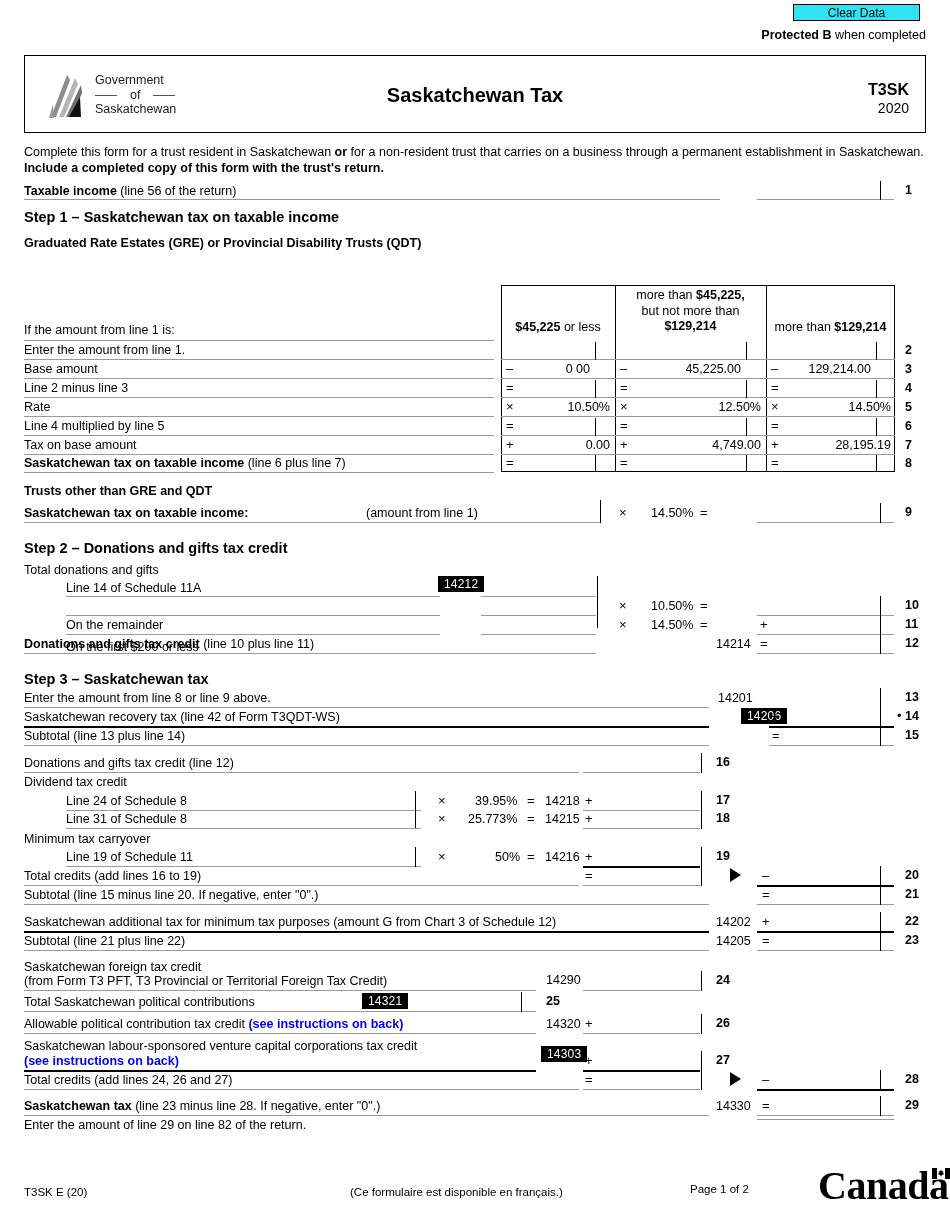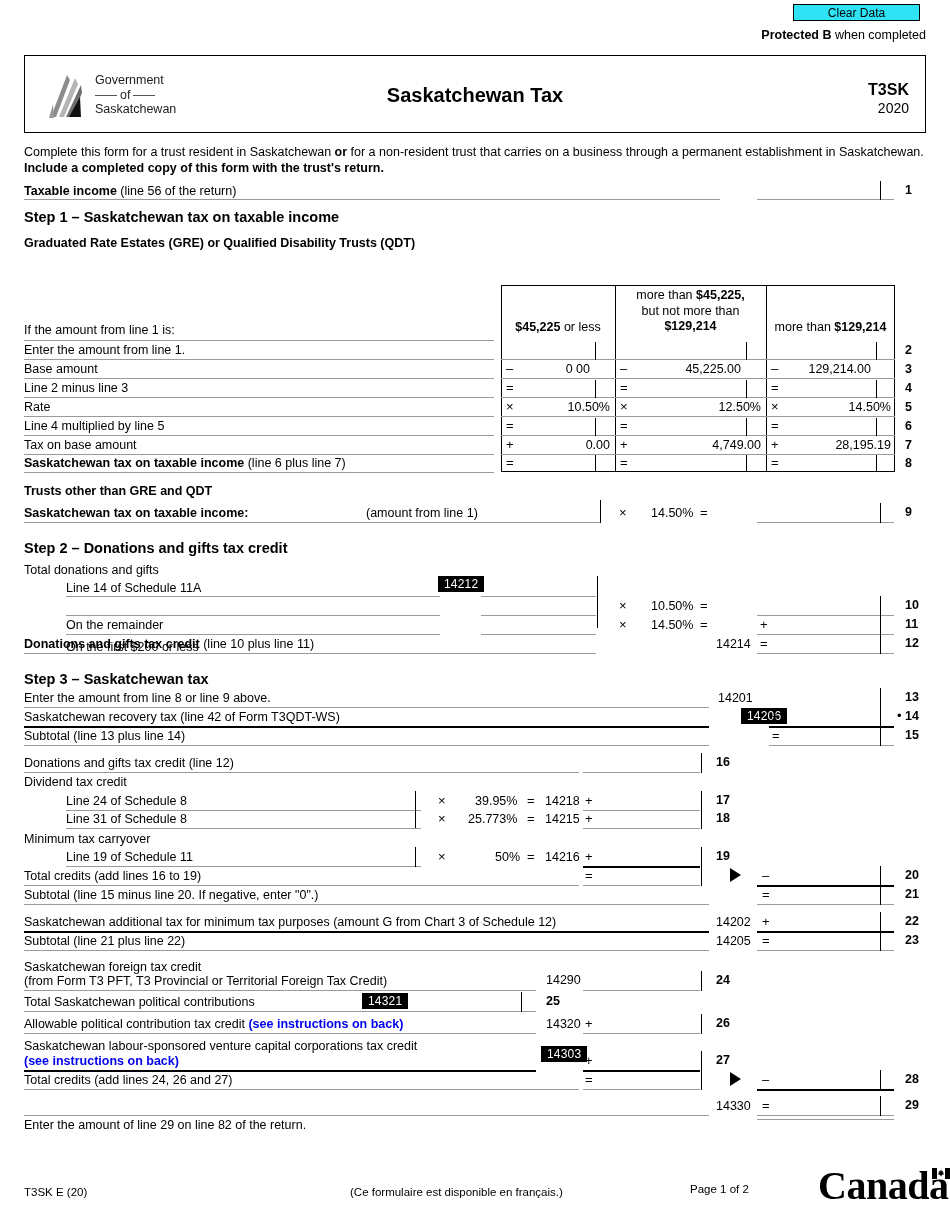--- a/index.html
+++ b/index.html
@@ -30,21 +30,21 @@
   .protected b { font-weight:bold; }
 
   
   .titlebox {
     position:absolute; left:24px; top:55px; width:902px; height:78px;
     border:1.5px solid #000;
   }
   .logo { position:absolute; left:22px; top:14px; width:200px; height:50px; display:flex; align-items:center; }
   .logo svg { display:block; }
   .logo-text { font-size:12.5px; line-height:1.18; color:#1c1c1c; margin-left:6px; }
-  .logo-text .l2 { display:flex; align-items:center; gap:3px; }
+  .logo-text .l2 { display:flex; align-items:center; gap:13px; }
   .logo-text .rule { display:inline-block; width:22px; height:1px; background:#555; }
   .form-title {
     position:absolute; left:0; right:0; top:28px; text-align:center;
     font-size:20px; font-weight:bold;
   }
   .form-code {
     position:absolute; right:16px; top:24px; text-align:right; line-height:1.25;
   }
   .form-code .c { font-size:16px; font-weight:bold; }
   .form-code .y { font-size:14px; }
@@ -133,21 +133,21 @@
 
   <div class="t" style="left:24px; top:184px;">
     <b>Taxable income</b><span> (line 56 of the return)</span>
   </div>
   <div class="ln" style="left:24px; top:199px; width:696px;"></div>
   <div class="ln" style="left:757px; top:199px; width:137px;"></div>
   <div class="vl" style="left:880px; top:181px; height:19px;"></div>
   <div class="num" style="left:905px; top:183px;">1</div>
 
   <div class="t hd" style="left:24px; top:209px;">Step 1 – Saskatchewan tax on taxable income</div>
-  <div class="t b" style="left:24px; top:236px;">Graduated Rate Estates (GRE) or Qualified Disability Trusts (QDT)</div>
+  <div class="t b" style="left:24px; top:236px;">Graduated Rate Estates (GRE) or Provincial Disability Trusts (QDT)</div>
 
   <div class="tbl"></div>
 
   <div class="sep" style="left:615px; top:285px; height:187px;"></div>
   <div class="sep" style="left:766px; top:285px; height:187px;"></div>
 
   <div class="tcol-hdr" style="left:503px; top:320px; width:110px;">
     <b>$45,225</b><span> or less</span>
   </div>
   <div class="tcol-hdr" style="left:617px; top:288px; width:147px;">
@@ -429,20 +429,23 @@
   <div class="ln" style="left:24px; top:1089px; width:555px;"></div>
   <div class="op" style="left:585px; top:1072px;">=</div>
   <div class="ln" style="left:583px; top:1089px; width:117px;"></div>
   <div class="vl" style="left:701px; top:1070px; height:20px;"></div>
   <div class="tri" style="left:730px; top:1072px;"></div>
   <div class="op" style="left:762px; top:1072px;">–</div>
   <div class="lnb" style="left:757px; top:1089px; width:137px;"></div>
   <div class="vl" style="left:880px; top:1070px; height:20px;"></div>
   <div class="num" style="left:905px; top:1072px;">28</div>
 
+  <div class="t" style="left:24px; top:1099px;">
+    <b>Saskatchewan tax</b><span> (line 23 minus line 28. If negative, enter "0".)</span>
+  </div>
   <div class="ln" style="left:24px; top:1115px; width:685px;"></div>
   <div class="code" style="left:716px; top:1099px;">14330</div>
   <div class="op" style="left:762px; top:1098px;">=</div>
   <div class="ln" style="left:757px; top:1115px; width:137px;"></div>
   <div class="ln" style="left:757px; top:1119px; width:137px;"></div>
   <div class="vl" style="left:880px; top:1096px; height:20px;"></div>
   <div class="num" style="left:905px; top:1098px;">29</div>
 
   <div class="t" style="left:24px; top:1118px;">Enter the amount of line 29 on line 82 of the return.</div>
 

